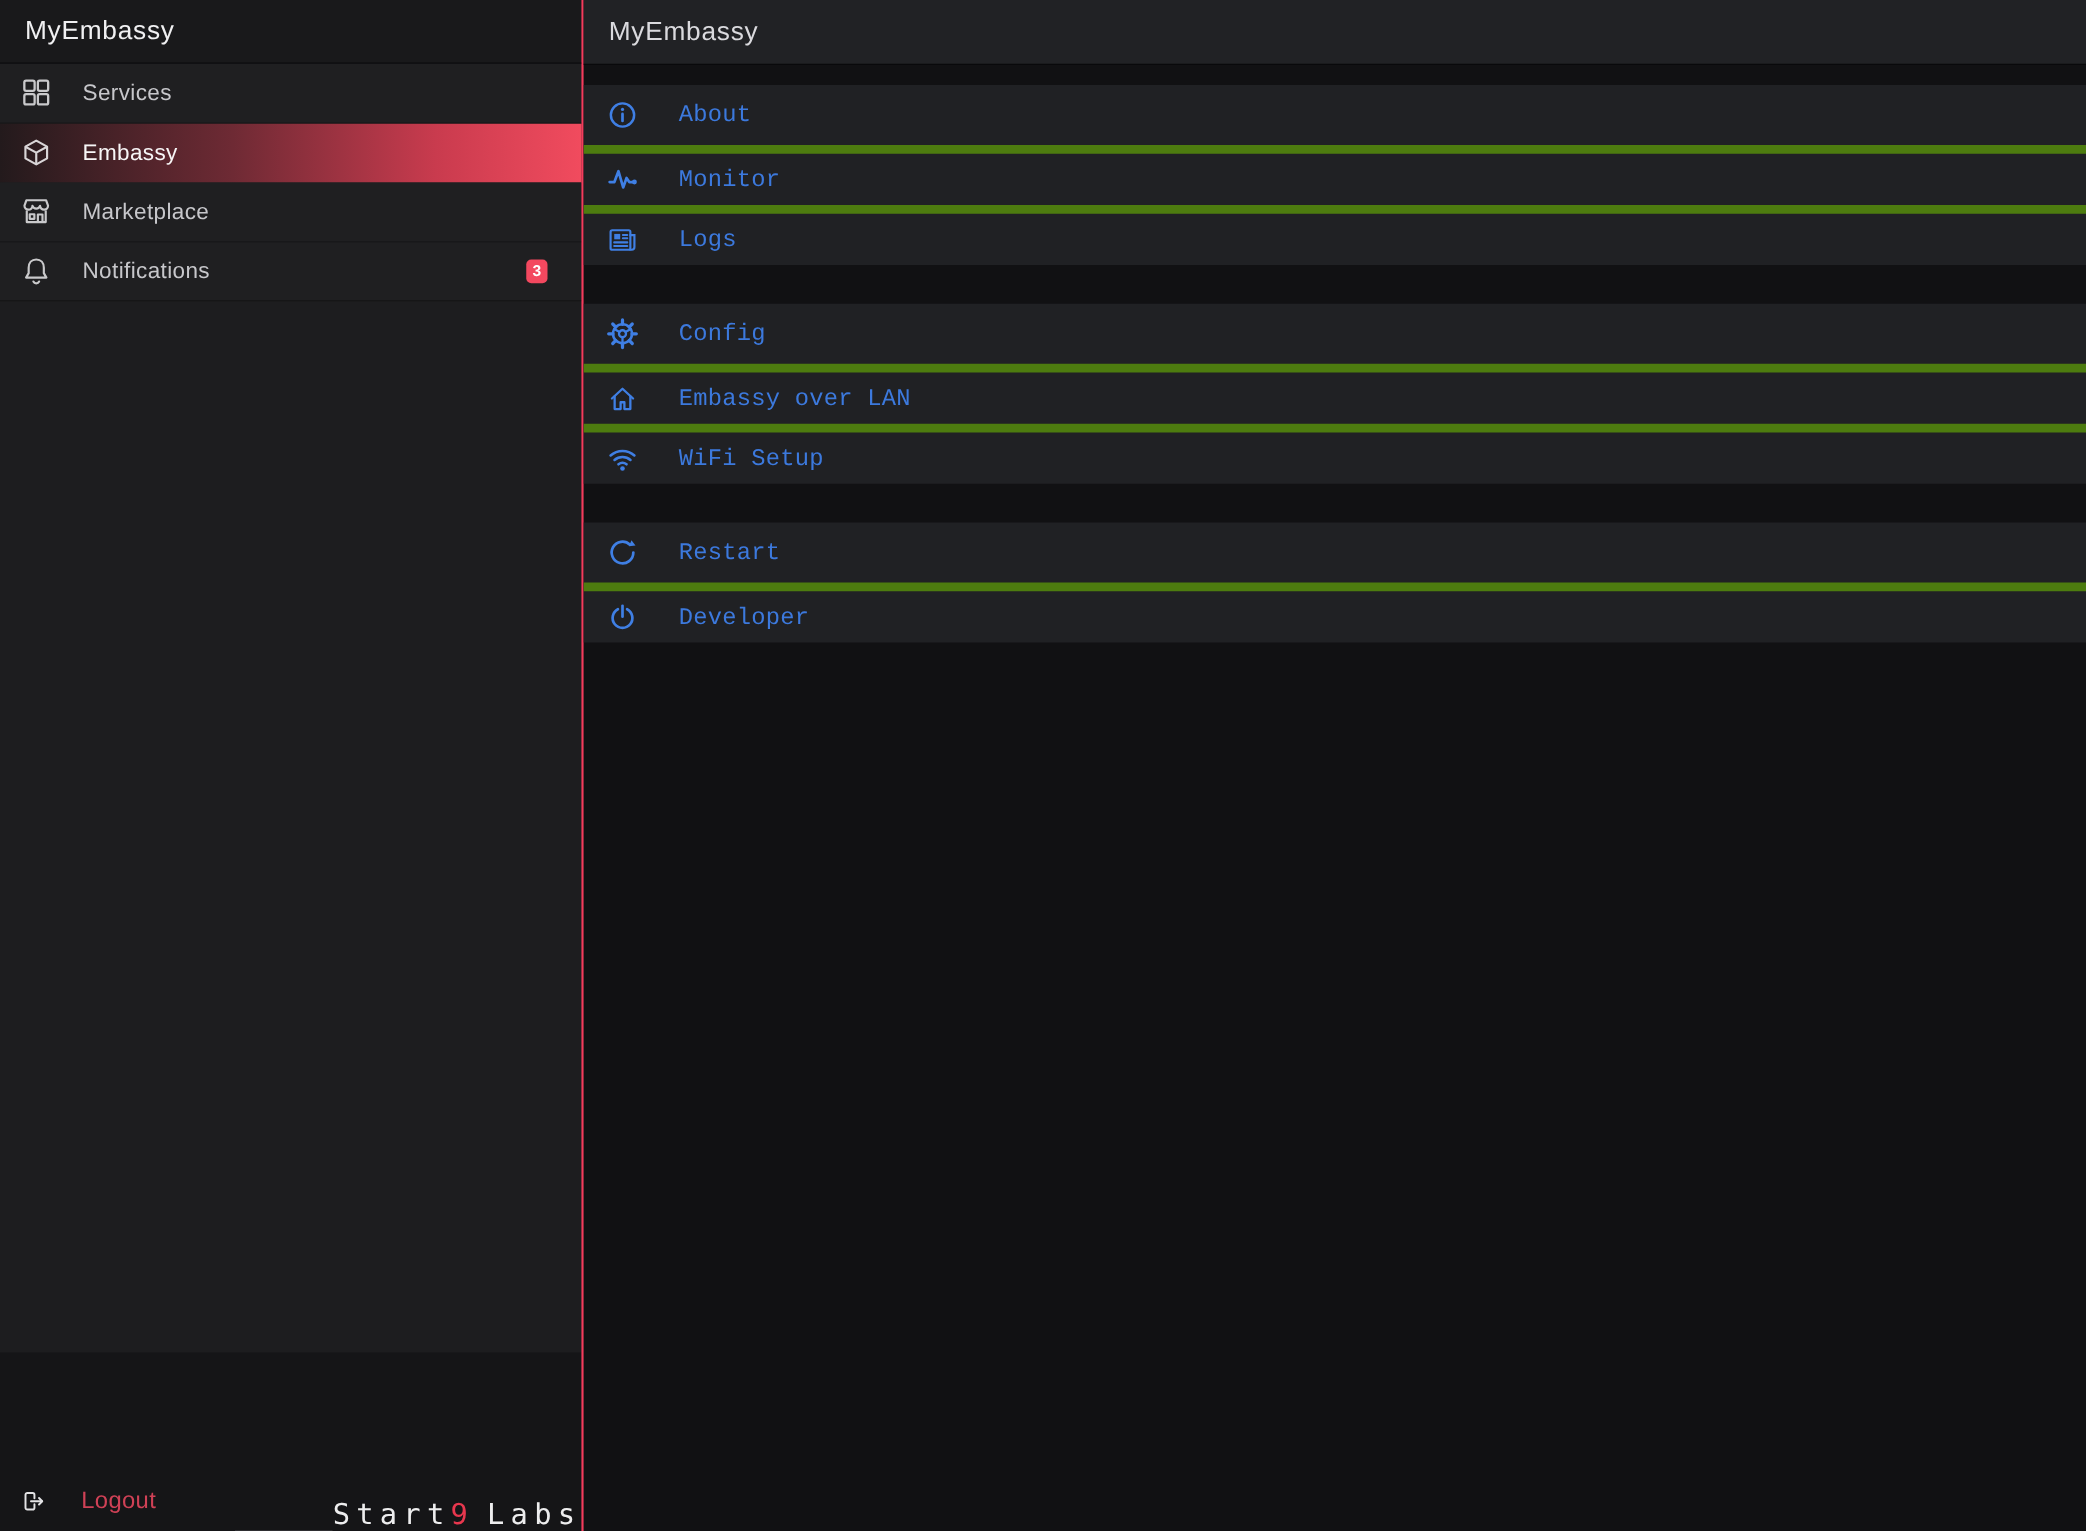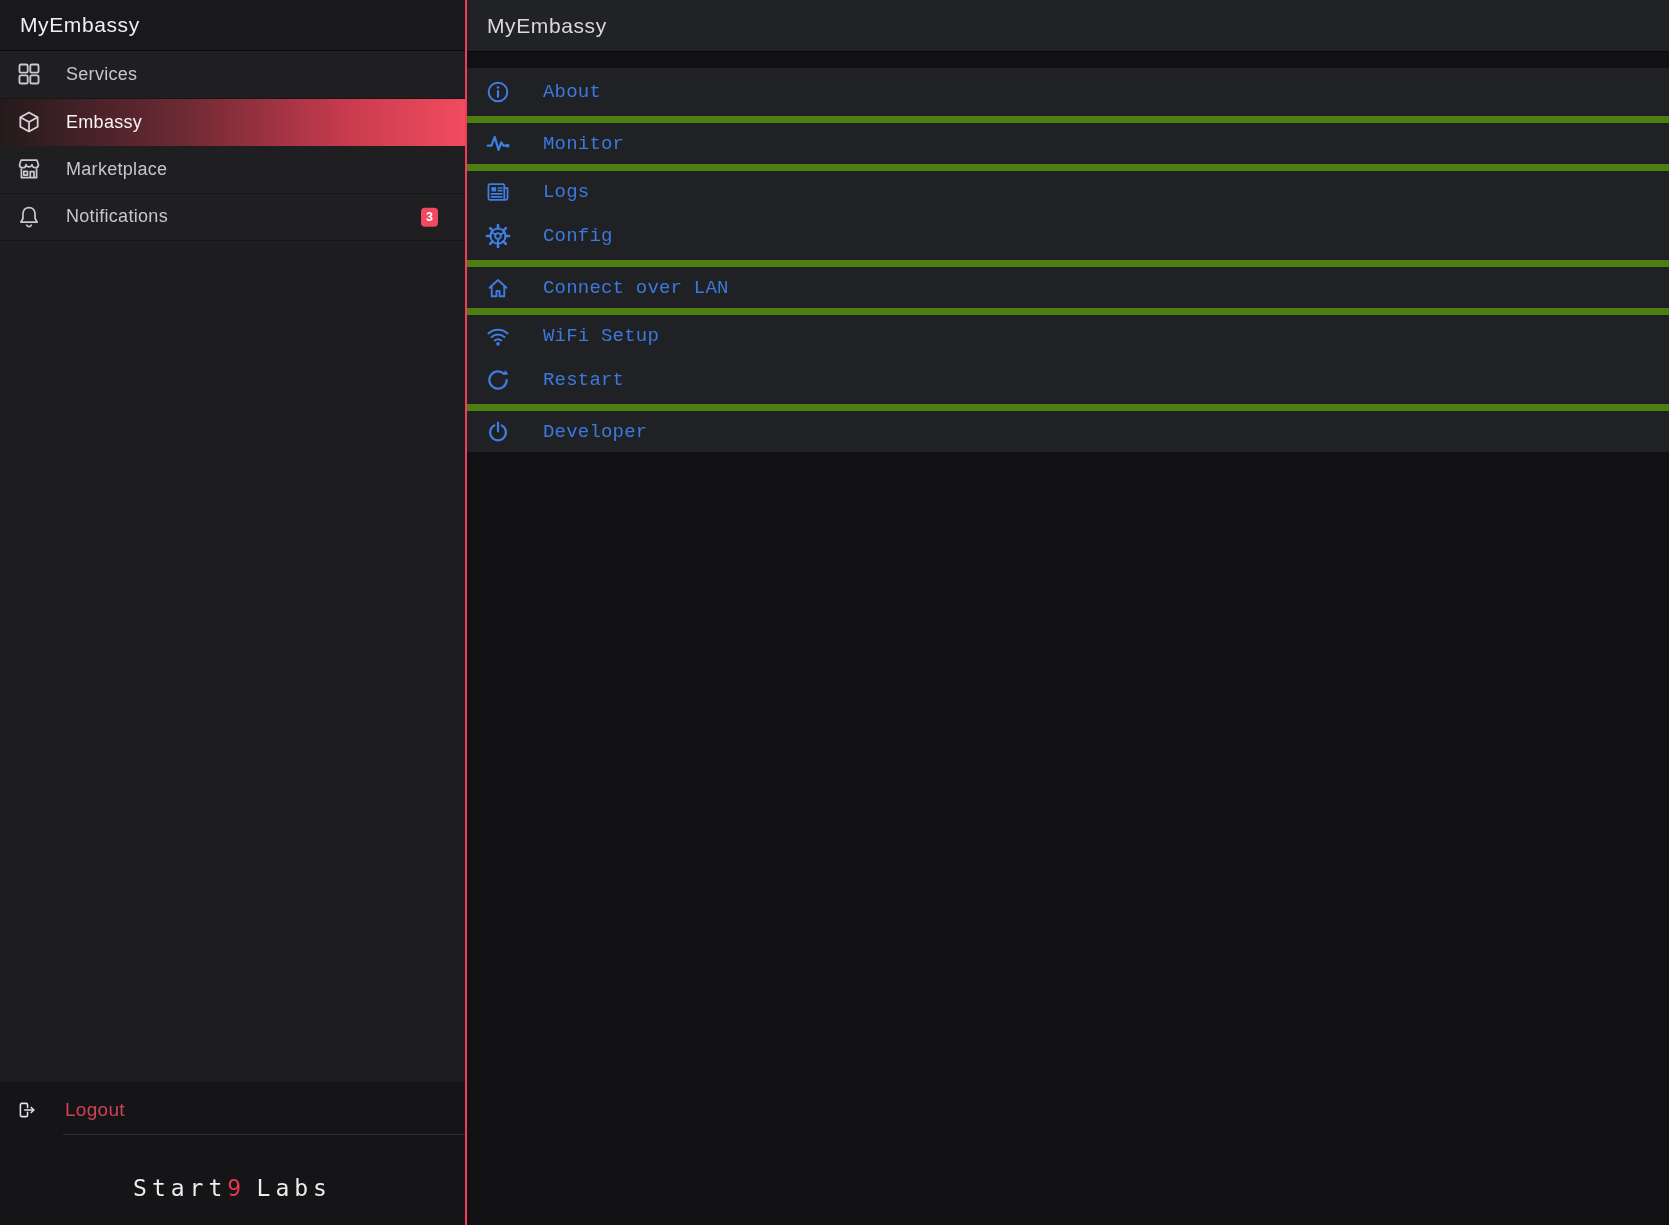--- a/index.html
+++ b/index.html
@@ -77,21 +77,22 @@
     padding: 3px 5px 2px 5px;
     border-radius: 4px;
     line-height: 1.1;
   }
   .sidebar-body { flex: 1; background: #1d1d1f; }
   .sidebar-footer {
     height: 143px;
     background: #151517;
     flex: none;
     display: flex;
-    flex-direction: column;
+    flex-direction: row;
+    align-items: flex-end;
   }
   .logout-row {
     height: 48px;
     margin-top: 4px;
     display: flex;
     align-items: center;
   }
   .logout-row .icon-box {
     width: 22px;
     height: 22px;
@@ -140,20 +141,21 @@
     flex: none;
   }
   .page-title {
     font-size: 21px;
     color: #dadade;
     letter-spacing: 0.6px;
     font-weight: 400;
   }
   .menu-group {
     background: #202124;
+    margin-top: 31px;
   }
   .menu-group.first { margin-top: 16px; }
   .menu-item {
     height: 48px;
     display: flex;
     align-items: center;
   }
   .menu-item + .menu-item { border-top: 7px solid #4d7c0f; }
   .menu-item .icon-box {
     width: 26px;
@@ -296,21 +298,21 @@
       </span>
       <span class="menu-label" data-interactable="false">Config</span>
     </div>
     <div class="menu-item" data-interactable="true">
       <span class="icon-box" data-interactable="false">
         <svg viewBox="0 0 24 24" fill="none" stroke="currentColor" stroke-width="1.7" stroke-linejoin="round" stroke-linecap="round">
           <path d="M4.2 11.8 12 4.6l7.8 7.2"></path>
           <path d="M6.2 10.2v9.4h4.4v-5h2.8v5h4.4v-9.4"></path>
         </svg>
       </span>
-      <span class="menu-label" data-interactable="false">Connect over LAN</span>
+      <span class="menu-label" data-interactable="false">Embassy over LAN</span>
     </div>
     <div class="menu-item" data-interactable="true">
       <span class="icon-box" data-interactable="false">
         <svg viewBox="0 0 24 24" fill="none" stroke="currentColor" stroke-width="1.9" stroke-linecap="round">
           <path d="M3.2 9.6a13.2 13.2 0 0 1 17.6 0"></path>
           <path d="M6.1 12.9a9 9 0 0 1 11.8 0"></path>
           <path d="M9 16.1a4.9 4.9 0 0 1 6 0"></path>
           <circle cx="12" cy="19.2" r="1.7" fill="currentColor" stroke="none"></circle>
         </svg>
       </span>

